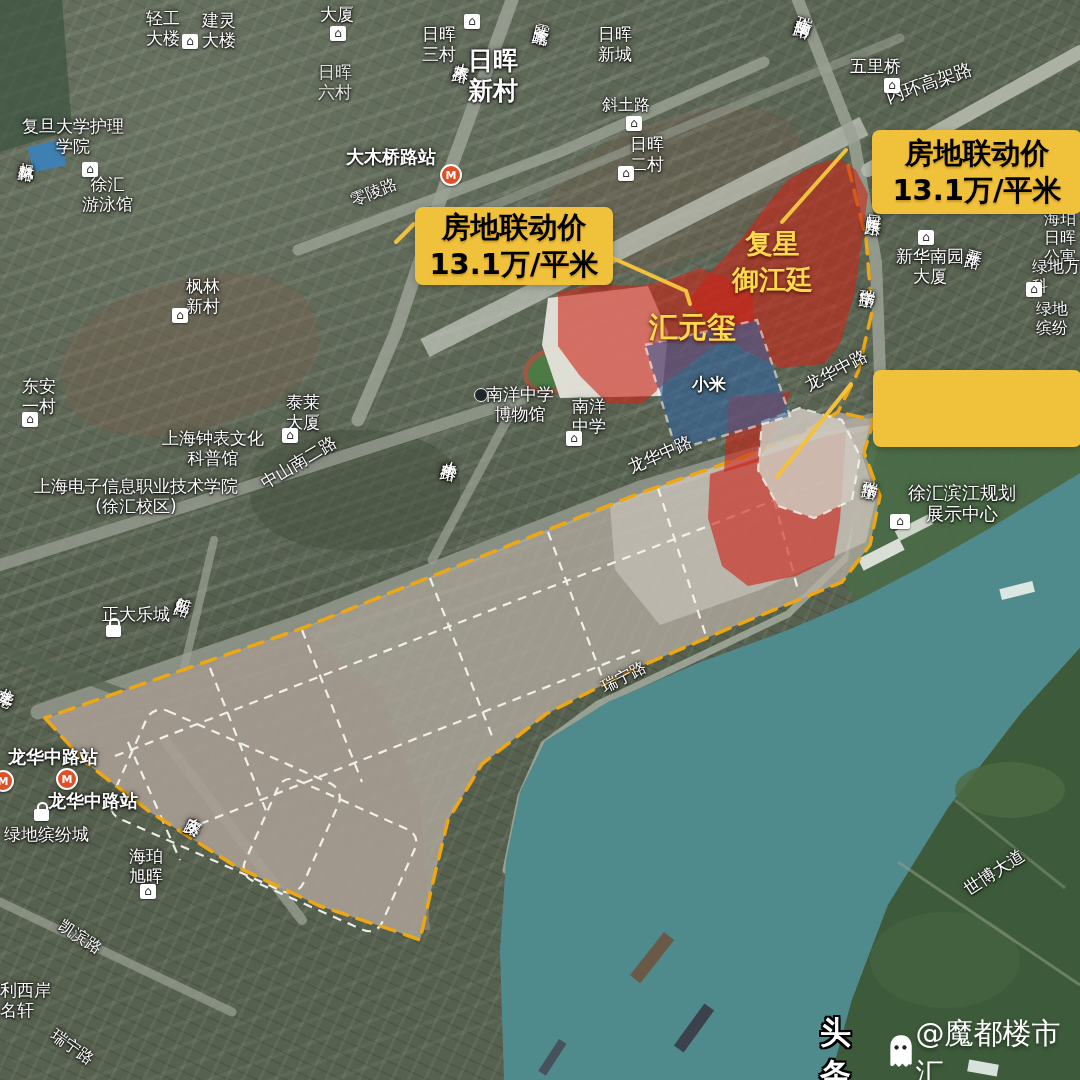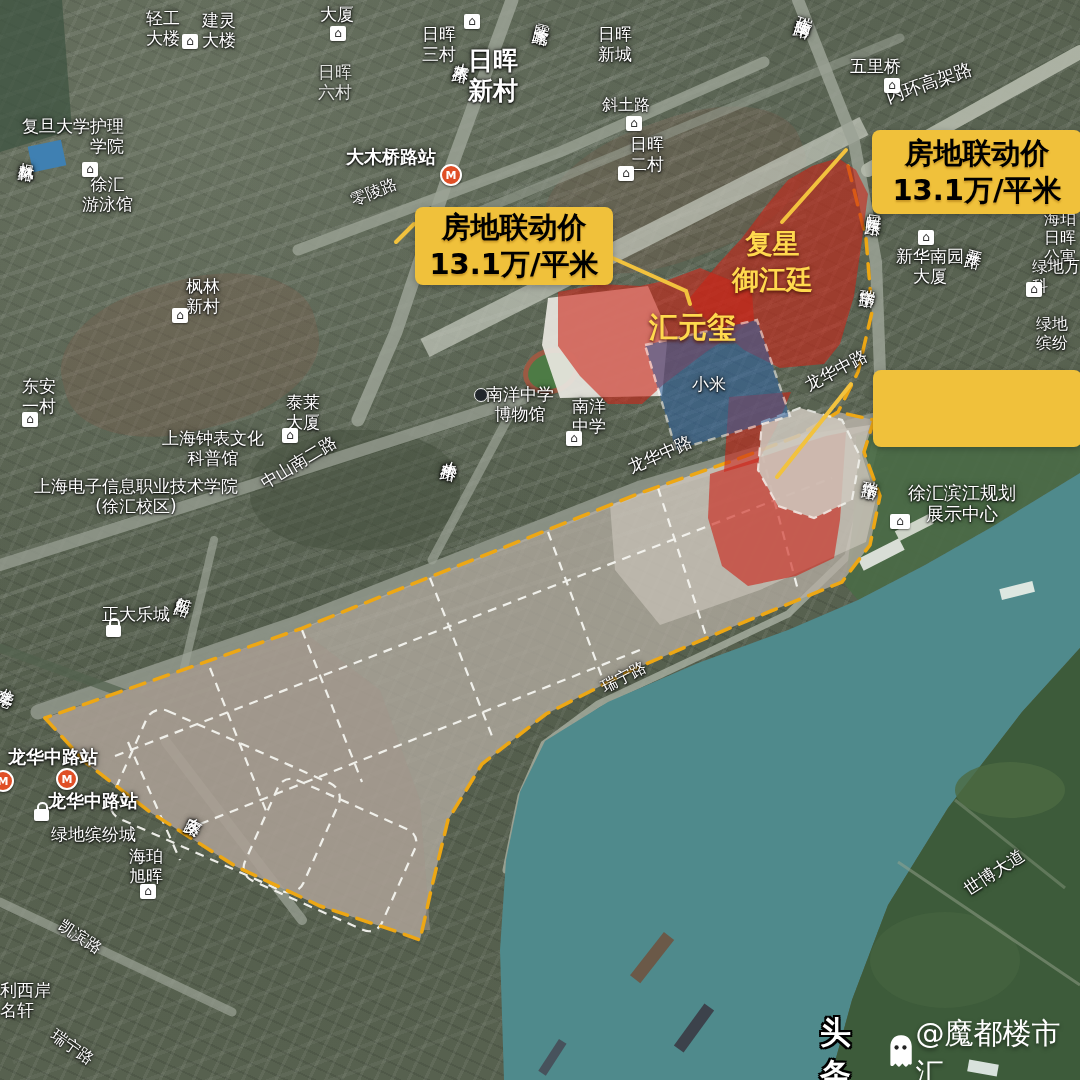--- a/index.html
+++ b/index.html
@@ -171,52 +171,52 @@
 大楼</div>
       <div class="ml" style="left: 320px; top: 4px;">大厦</div>
       <div class="ml" style="left: 422px; top: 24px;">日晖
 三村</div>
       <div class="ml big" style="left: 468px; top: 46px; font-size: 25px;">日晖
 新村</div>
       <div class="ml" style="left: 598px; top: 24px;">日晖
 新城</div>
       <div class="ml dim" style="left: 318px; top: 62px;">日晖
 六村</div>
-      <div class="ml" style="left: 22px; top: 116px; text-align: right;">复旦大学护理
+      <div class="ml" style="left: 22px; top: 116px;">复旦大学护理
 学院</div>
       <div class="ml v" style="left: 20px; top: 150px; font-size: 16px; transform: rotate(10deg);">枫林路</div>
       <div class="ml" style="left: 82px; top: 174px;">徐汇
 游泳馆</div>
       <div class="ml big" style="left: 346px; top: 146px; font-size: 18px;">大木桥路站</div>
       <div class="ml v" style="left: 456px; top: 50px; font-size: 16px; transform: rotate(14deg);">大木桥路</div>
       <div class="ml" style="left: 350px; top: 183px; font-size: 16px; transform: rotate(-22deg);">零陵路</div>
       <div class="ml v" style="left: 536px; top: 12px; font-size: 16px; transform: rotate(14deg);">零陵北路</div>
       <div class="ml" style="left: 602px; top: 96px; font-size: 16px;">斜土路</div>
       <div class="ml" style="left: 630px; top: 134px;">日晖
 二村</div>
       <div class="ml v" style="left: 800px; top: 4px; transform: rotate(18deg);">瑞金南路</div>
       <div class="ml" style="left: 850px; top: 56px;">五里桥</div>
       <div class="ml" style="left: 884px; top: 72px; font-size: 18px; transform: rotate(-19deg);">内环高架路</div>
       <div class="ml" style="left: 1044px; top: 210px; font-size: 16px; text-align: left;">海珀日晖
 公寓</div>
       <div class="ml" style="left: 896px; top: 246px;">新华南园
 大厦</div>
       <div class="ml v" style="left: 968px; top: 238px; font-size: 16px; transform: rotate(14deg);">开平路</div>
       <div class="ml" style="left: 1032px; top: 258px; font-size: 16px; text-align: left;">绿地万科</div>
-      <div class="ml" style="left: 1036px; top: 300px; font-size: 16px; text-align: left; margin-top: 15px;">绿地缤纷</div>
+      <div class="ml" style="left: 1036px; top: 300px; font-size: 16px; text-align: left;">绿地缤纷</div>
       <div class="ml v" style="left: 866px; top: 202px; font-size: 16px; transform: rotate(8deg);">日晖东路</div>
       <div class="ml v" style="left: 860px; top: 276px; font-size: 16px; transform: rotate(8deg);">瑞宁路</div>
       <div class="ml v" style="left: 864px; top: 468px; font-size: 16px; transform: rotate(12deg);">瑞宁路</div>
       <div class="ml" style="left: 908px; top: 482px; font-size: 18px;">徐汇滨江规划
 展示中心</div>
       <div class="ml" style="left: 486px; top: 384px;">南洋中学
 博物馆</div>
       <div class="ml" style="left: 572px; top: 396px;">南洋
 中学</div>
-      <div class="ml" style="left: 692px; top: 374px;">小米</div>
+      <div class="ml" style="left: 692px; top: 374px; font-weight: bold;">小米</div>
       <div class="ml parcel" style="left: 614px; top: 310px; font-size: 29px; margin-left: 35px;">汇元玺</div>
       <div class="ml parcel" style="left: 732px; top: 226px; font-size: 27px; line-height: 1.35;">复星
 御江廷</div>
       <div class="ml" style="left: 626px; top: 444px; transform: rotate(-24deg);">龙华中路</div>
       <div class="ml" style="left: 802px; top: 360px; transform: rotate(-28deg);">龙华中路</div>
       <div class="ml v" style="left: 444px; top: 448px; font-size: 16px; transform: rotate(14deg);">小木桥路</div>
       <div class="ml" style="left: 256px; top: 452px; transform: rotate(-31deg);">中山南二路</div>
       <div class="ml" style="left: 162px; top: 428px;">上海钟表文化
 科普馆</div>
       <div class="ml" style="left: 34px; top: 476px;">上海电子信息职业技术学院
@@ -224,21 +224,21 @@
       <div class="ml" style="left: 22px; top: 376px;">东安
 一村</div>
       <div class="ml" style="left: 186px; top: 276px;">枫林
 新村</div>
       <div class="ml" style="left: 286px; top: 392px;">泰莱
 大厦</div>
       <div class="ml" style="left: 102px; top: 604px;">正大乐城</div>
       <div class="ml v" style="left: 178px; top: 586px; font-size: 16px; transform: rotate(16deg);">船厂路</div>
       <div class="ml big" style="left: 8px; top: 746px; font-size: 18px;">龙华中路站</div>
       <div class="ml big" style="left: 48px; top: 790px; font-size: 18px;">龙华中路站</div>
-      <div class="ml" style="left: 4px; top: 824px; margin-left: 47px;">绿地缤纷城</div>
+      <div class="ml" style="left: 4px; top: 824px;">绿地缤纷城</div>
       <div class="ml" style="left: 129px; top: 846px;">海珀
 旭晖</div>
       <div class="ml v" style="left: 192px; top: 806px; font-size: 16px; transform: rotate(26deg);">东安路</div>
       <div class="ml" style="left: 600px; top: 668px; font-size: 16px; transform: rotate(-27deg);">瑞宁路</div>
       <div class="ml" style="left: 56px; top: 928px; font-size: 16px; transform: rotate(33deg);">凯滨路</div>
       <div class="ml" style="left: 0px; top: 980px; text-align: left;">利西岸
 名轩</div>
       <div class="ml" style="left: 48px; top: 1038px; font-size: 16px; transform: rotate(35deg);">瑞宁路</div>
       <div class="ml" style="left: 960px; top: 862px; transform: rotate(-33deg);">世博大道</div>
       <div class="ml v" style="left: 2px; top: 676px; font-size: 16px; transform: rotate(18deg);">龙华港</div>

